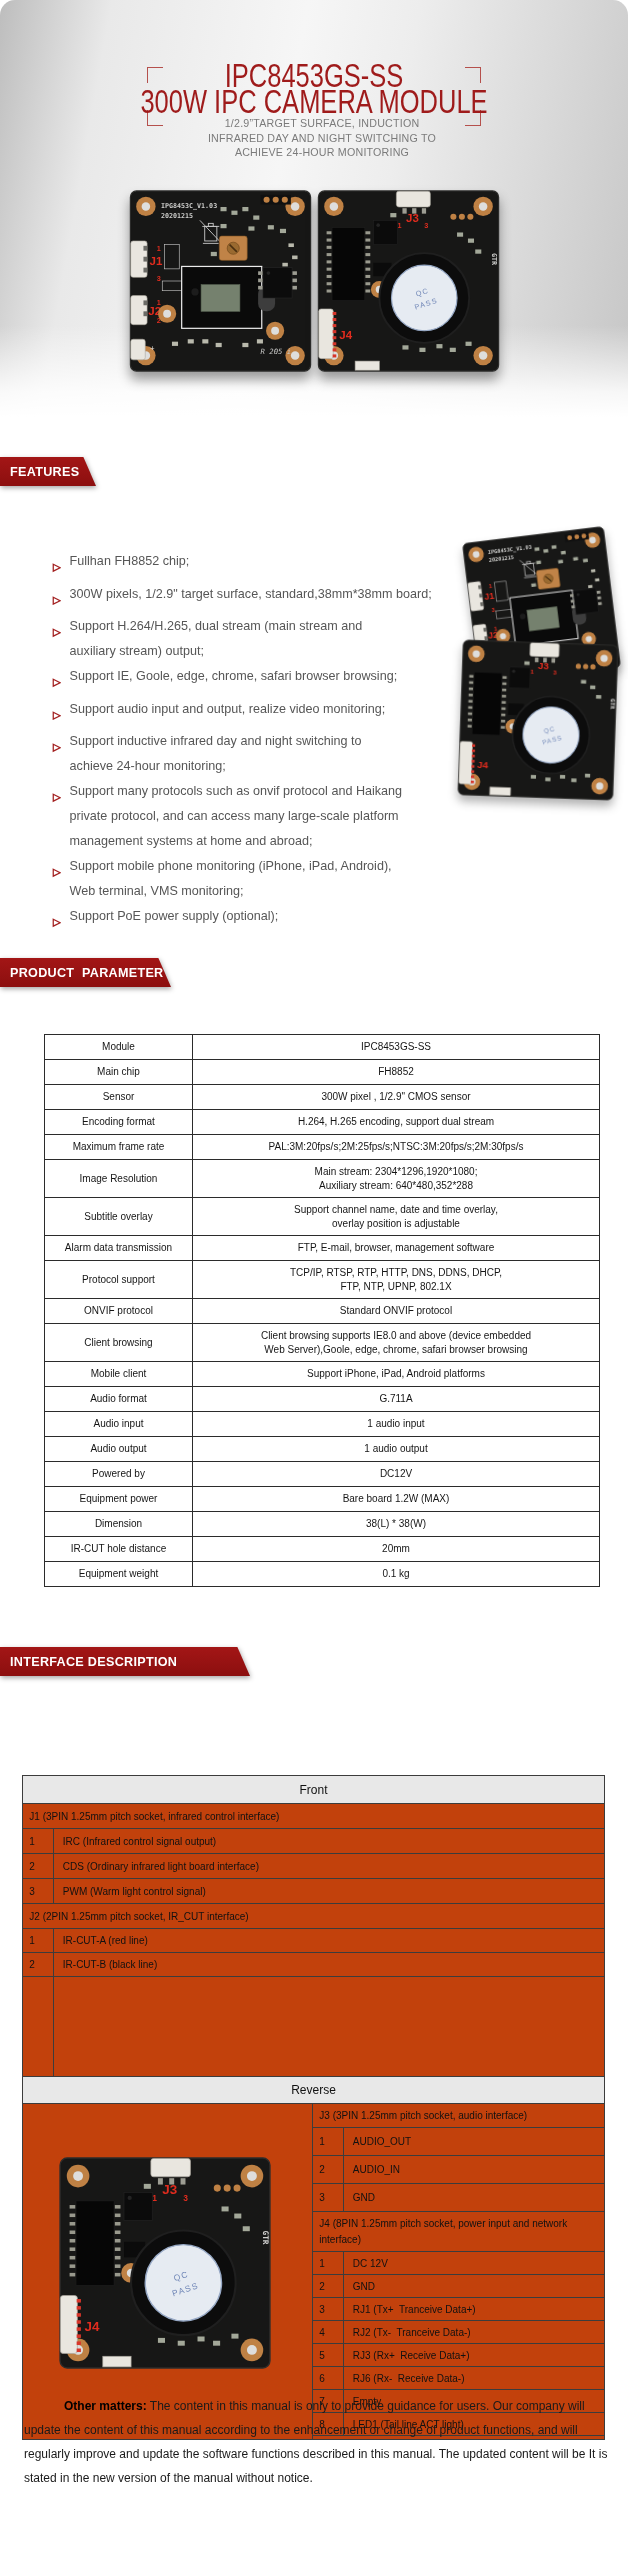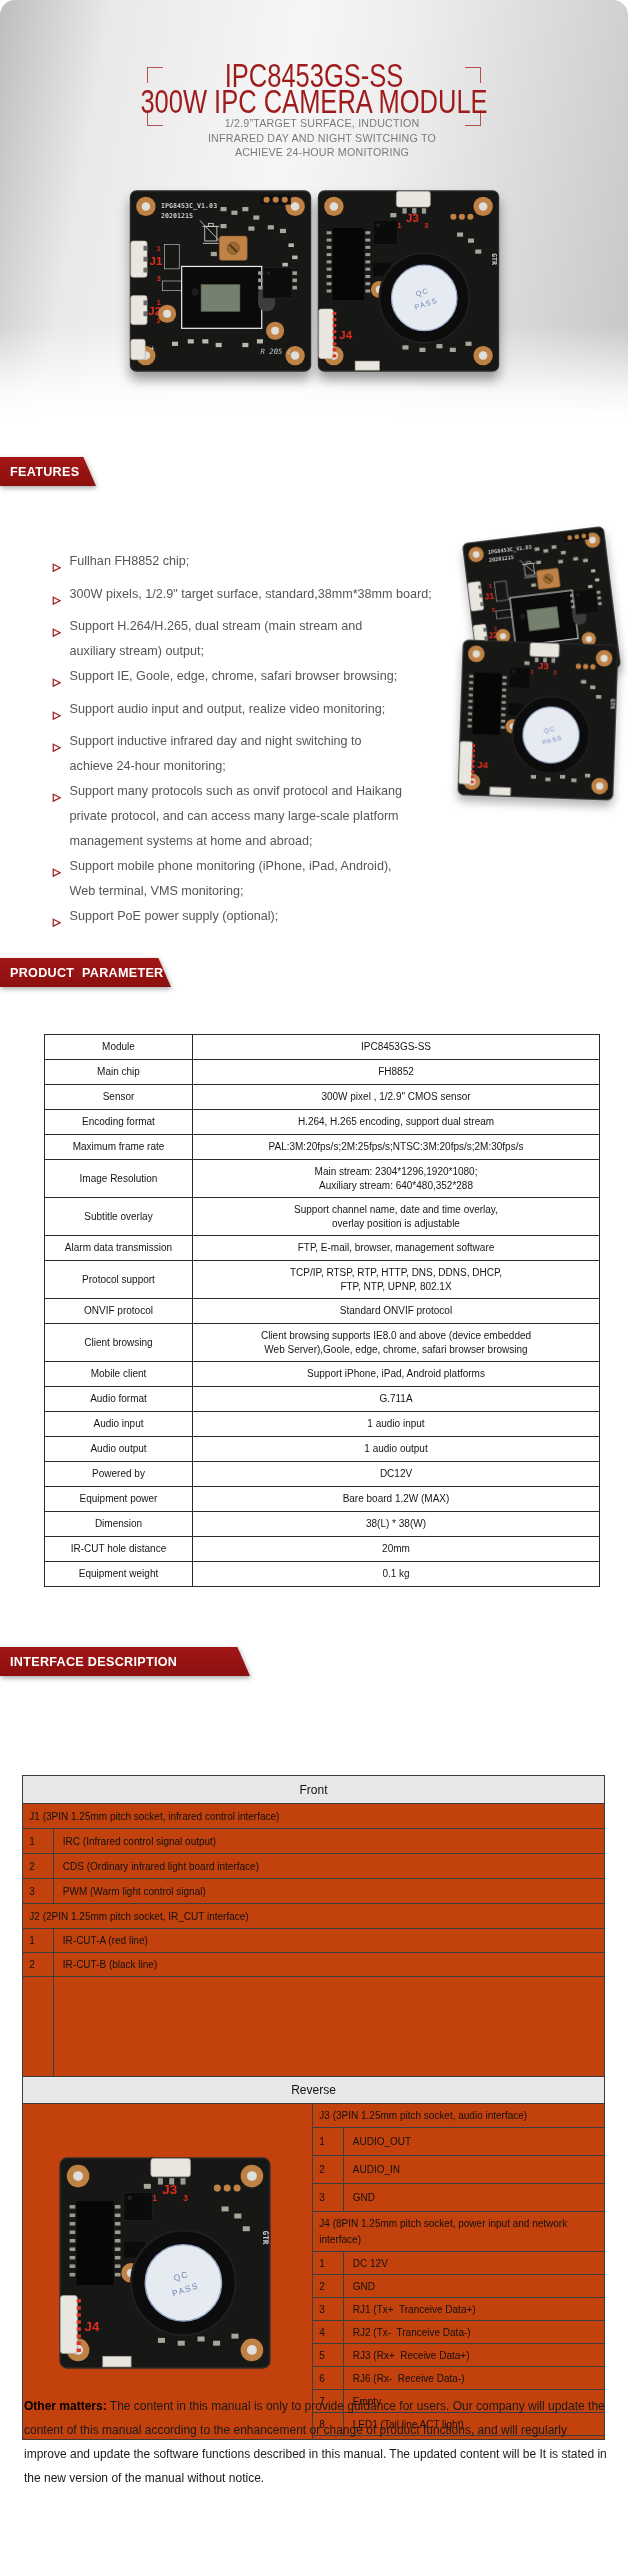--- a/index.html
+++ b/index.html
@@ -71,21 +71,21 @@
   .h40{height:25px;} .h38{height:24px;} .h45{height:28px;} .h37{height:23px;}
   .jh-j4{height:40px;}
   .filler{flex:1 1 auto;border-bottom:none;}
   .board-in-cell{position:absolute;}
   .bic-front{left:55px;top:39px;width:194px;height:194px;}
   .bic-rev{left:36px;top:53px;width:212px;height:212px;}
 
   
   .footer{position:absolute;left:24px;top:2394px;width:584px;margin:0;
           font-size:12px;line-height:24px;color:#1a1a1a;}
-  .footer b{color:#000;}
+  .footer b{color:#000;margin-left:40px;}
 
   
   .silk{font-family:"DejaVu Sans Mono","Liberation Mono",monospace;font-size:11px;font-weight:600;fill:#cfcfcd;}
   .silk2{font-family:"DejaVu Sans Mono","Liberation Mono",monospace;font-size:12px;fill:#c7c7c5;font-style:italic;}
   .jlabel{font-family:"Liberation Sans",sans-serif;font-size:19px;font-weight:700;fill:#e02c1e;}
   .pnum{font-family:"Liberation Sans",sans-serif;font-size:12px;font-weight:700;fill:#e02c1e;}
   .sticker-txt{font-family:"Liberation Sans",sans-serif;font-size:12px;fill:#7288b8;letter-spacing:2px;}
 </style>
 </head>
 <body>

